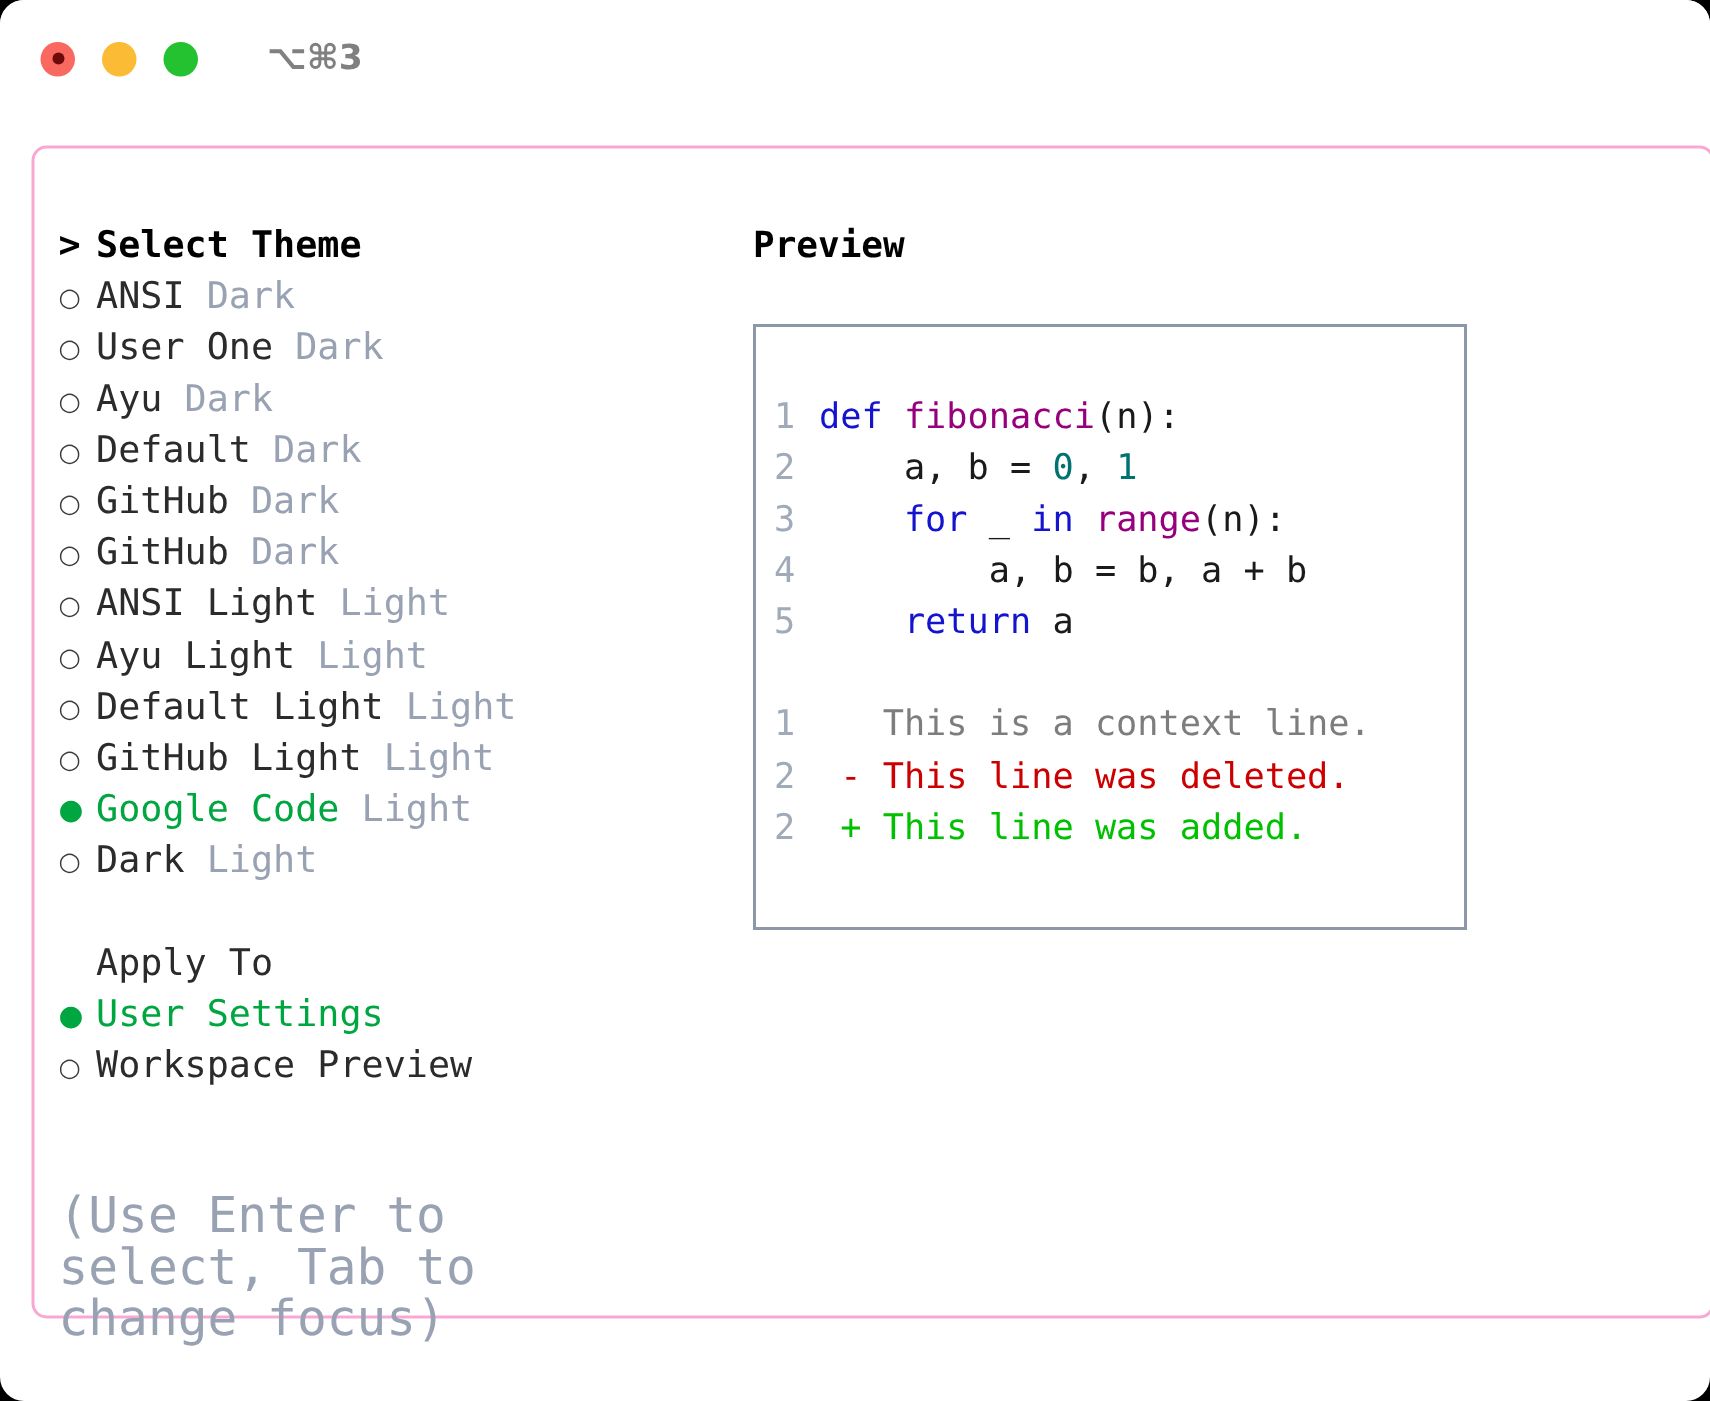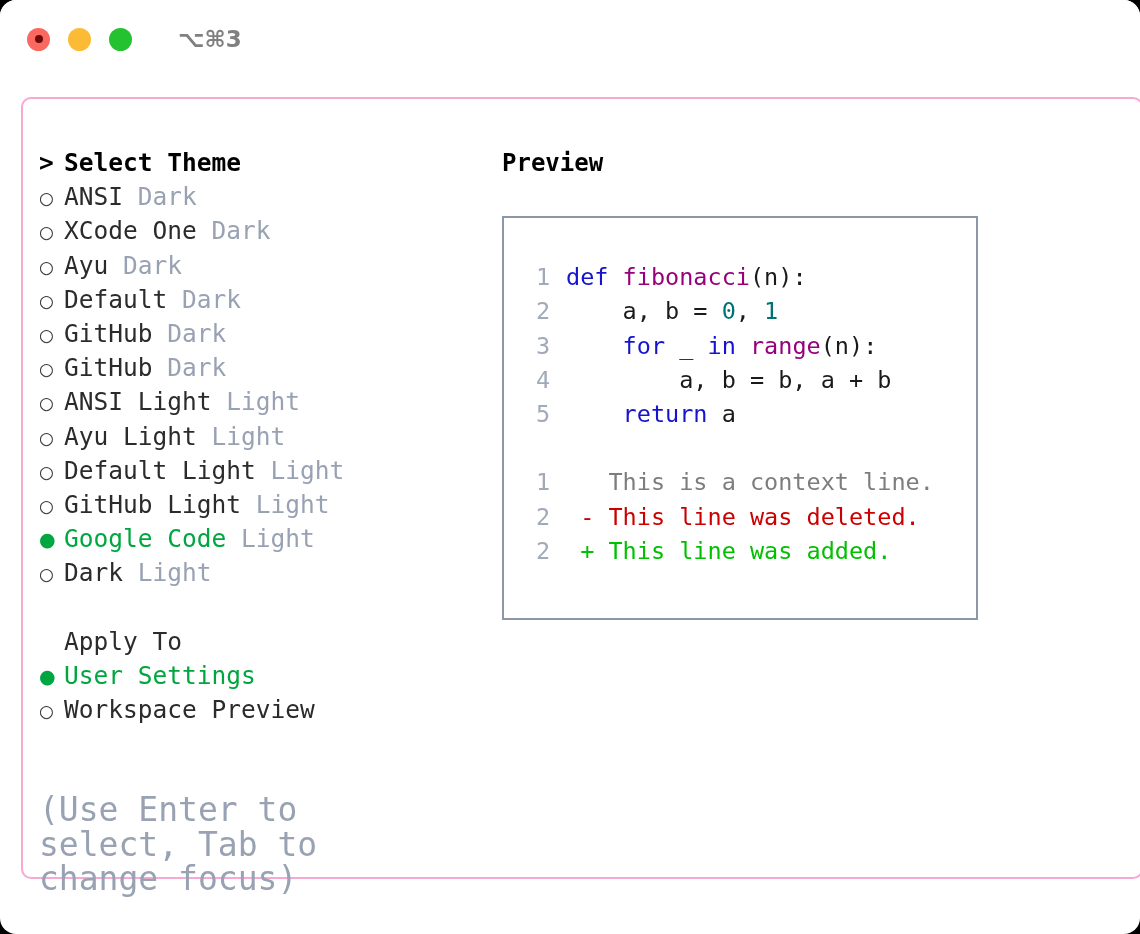--- a/index.html
+++ b/index.html
@@ -145,21 +145,21 @@
     font-weight: bold;
     color: #000000;
   }
   #preview-box {
     margin-top: 36px;
     width: 476px;
     height: 404px;
     border: 2px solid #8c97a8;
     box-sizing: border-box;
     background: #ffffff;
-    padding: 42px 0 0 32px;
+    padding: 42px 0 0 12px;
   }
 
   .code-line {
     font-size: 23.5px;
     line-height: 34.2px;
     white-space: pre;
   }
   .ln {
     display: inline-block;
     width: 30px;
@@ -192,21 +192,21 @@
   <div id="panel">
 
     <div id="left-col">
 
       <div class="row header-row">
         <span class="caret">&gt;</span><span>Select Theme</span>
       </div>
 
       <div id="theme-items">
           <div class="row"><span class="bullet">○</span><span class="tname">ANSI</span> <span class="tmode">Dark</span></div>
-          <div class="row"><span class="bullet">○</span><span class="tname">XCode One</span> <span class="tmode">Dark</span></div>
+          <div class="row"><span class="bullet">○</span><span class="tname">User One</span> <span class="tmode">Dark</span></div>
           <div class="row"><span class="bullet">○</span><span class="tname">Ayu</span> <span class="tmode">Dark</span></div>
           <div class="row"><span class="bullet">○</span><span class="tname">Default</span> <span class="tmode">Dark</span></div>
           <div class="row"><span class="bullet">○</span><span class="tname">GitHub</span> <span class="tmode">Dark</span></div>
           <div class="row"><span class="bullet">○</span><span class="tname">GitHub</span> <span class="tmode">Dark</span></div>
           <div class="row"><span class="bullet">○</span><span class="tname">ANSI Light</span> <span class="tmode">Light</span></div>
           <div class="row"><span class="bullet">○</span><span class="tname">Ayu Light</span> <span class="tmode">Light</span></div>
           <div class="row"><span class="bullet">○</span><span class="tname">Default Light</span> <span class="tmode">Light</span></div>
           <div class="row"><span class="bullet">○</span><span class="tname">GitHub Light</span> <span class="tmode">Light</span></div>
           <div class="row"><span class="bullet filled">●</span><span class="tname sel">Google Code</span> <span class="tmode">Light</span></div>
           <div class="row"><span class="bullet">○</span><span class="tname">Dark</span> <span class="tmode">Light</span></div>

